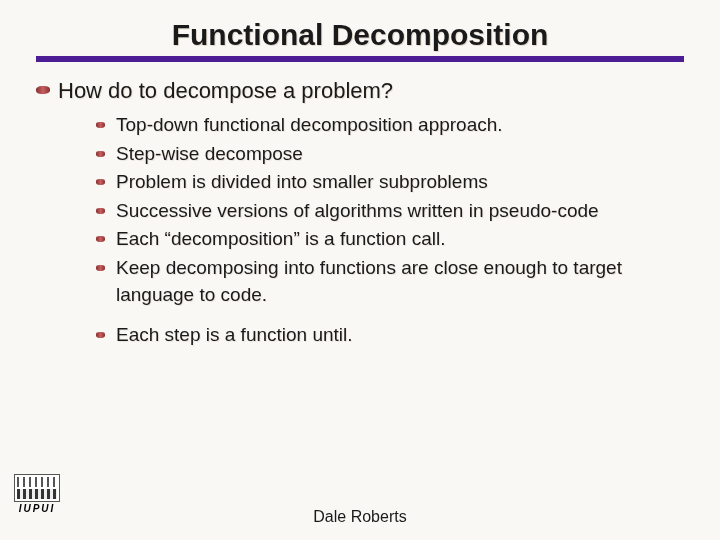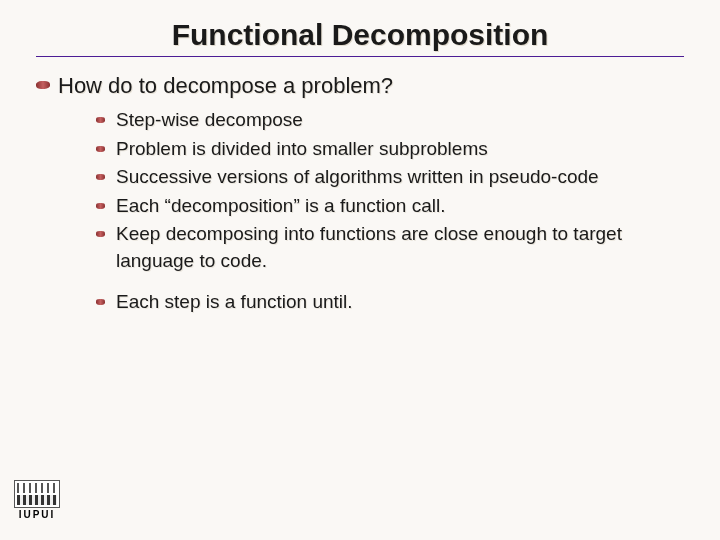--- a/index.html
+++ b/index.html
@@ -16,21 +16,21 @@
     height: 100%;
     padding: 18px 36px 0 36px;
     position: relative;
   }
   .title {
     font-size: 30px;
     font-weight: bold;
     color: #1a1a1a;
     text-align: center;
     margin-bottom: 16px;
-    border-bottom: 1px solid #4c1d95;
+    border-bottom: 6px solid #4c1d95;
     padding-bottom: 4px;
     text-shadow: 1px 1px 0 rgba(150,130,90,0.25);
   }
   .section-heading {
     font-size: 22px;
     font-weight: normal;
     color: #1a1a1a;
     margin: 8px 0 8px 0;
     padding-left: 22px;
     position: relative;
@@ -75,23 +75,24 @@
     bottom: 14px;
     left: 0;
     width: 100%;
     text-align: center;
     font-size: 16px;
     color: #1a1a1a;
   }
   .logo {
     position: absolute;
     left: 14px;
-    bottom: 14px;
+    bottom: 20px;
     width: 46px;
     height: 46px;
+    font-style: italic;
   }
   .logo-top {
     width: 46px;
     height: 28px;
     background: #fff;
     border: 1px solid #555;
     position: relative;
     overflow: hidden;
   }
   .logo-top::before {
@@ -117,29 +118,31 @@
 </style>
 </head>
 <body>
 
 <div class="slide">
 
   <h1 class="title">Functional Decomposition</h1>
 
   <div class="section-heading">How do to decompose a problem?</div>
   <ul class="sub-list">
+    <li>Top-down functional decomposition approach.</li>
     <li>Step-wise decompose</li>
     <li>Problem is divided into smaller subproblems</li>
     <li>Successive versions of algorithms written in pseudo-code</li>
     <li>Each “decomposition” is a function call.</li>
     <li>Keep decomposing into functions are close enough to target language to code.</li>
   </ul>
 
   <ul class="sub-list">
     <li>Each step is a function until.</li>
   </ul>
 
   <div class="logo">
     <div class="logo-top"></div>
     <div class="logo-text">IUPUI</div>
   </div>
 
+  <div class="footer-author">Dale Roberts</div>
 </div>
 
 </body></html>

